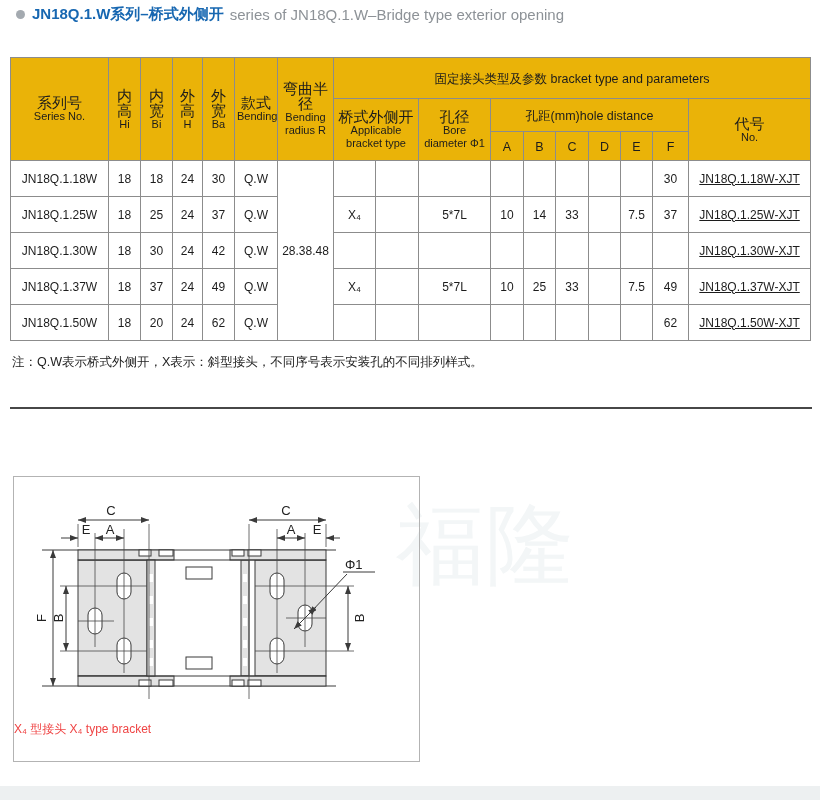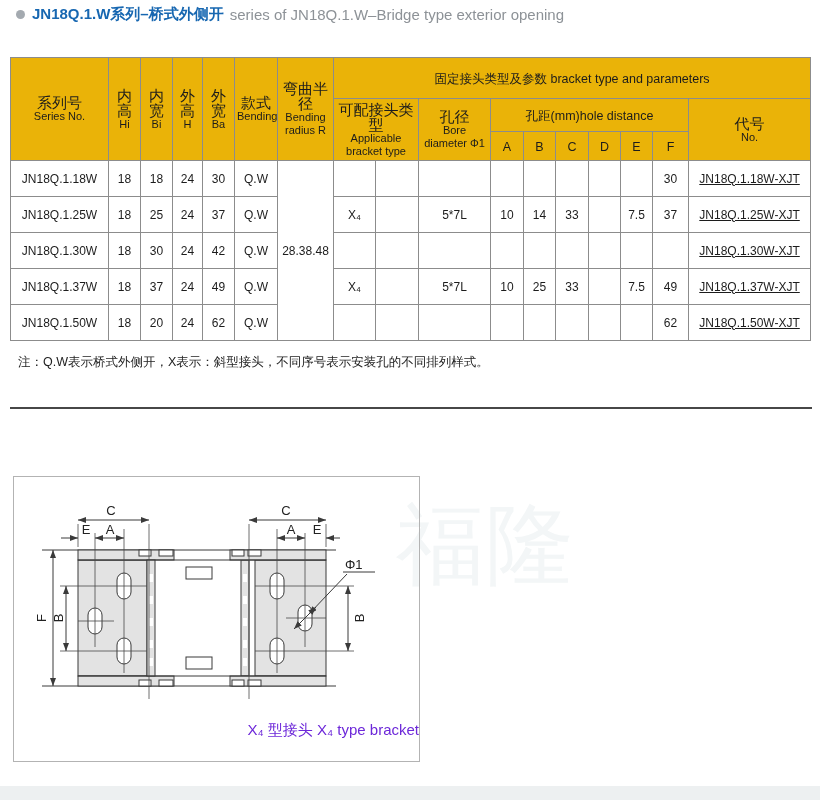--- a/index.html
+++ b/index.html
@@ -21,30 +21,30 @@
                vertical-align:middle; overflow:hidden; }
   table.spec th { background:#eab308; font-weight:normal; padding:1px 2px; }
   table.spec td { background:#ffffff; font-size:12px; color:#1c1c1c; padding:1px 2px; }
   th .zh { display:block; font-size:15px; color:#1c1c1c; line-height:15px; }
   th .en { display:block; font-size:11px; color:#1c1c1c; line-height:13px; }
   th .one { font-size:12.5px; color:#1c1c1c; }
   td.tl { text-align:left; padding-left:8px;margin-left:28px; }
   td.code { text-align:left; padding-left:5px; font-size:11.5px;text-decoration:underline; }
 
   
-  .notes { position:absolute; left:18px; top:352px; font-size:12.5px; color:#222;
+  .notes { position:absolute; left:12px; top:352px; font-size:12.5px; color:#222;
            line-height:20px; white-space:nowrap;text-align:center; }
 
   .divider { position:absolute; left:10px; top:407px; width:802px; height:2px; background:#474747; }
 
   
   .diagram-box { position:absolute; left:13px; top:476px; width:407px; height:286px;
                  border:1px solid #b3b3b3; background:transparent; z-index:2; }
-  .diagram-caption { position:absolute; left:0; top:244px; width:100%; text-align:right;
-                 font-size:15px; color:#6d28d9; }
+  .diagram-caption { position:absolute; left:0; top:244px; width:100%; text-align:left;
+                 font-size:12px; color:#ef4444; }
   svg text { font-family:"Liberation Sans", sans-serif; font-size:13px; fill:#222; }
 
   .watermark { position:absolute; left:396px; top:486px; font-size:88px; font-weight:normal;
                color:#f3f6f7; z-index:1; letter-spacing:2px; }
 
   .footer-bar { position:absolute; left:0; top:786px; width:820px; height:14px; background:#edf0f1; }
 </style>
 </head>
 <body>
 
@@ -103,21 +103,21 @@
       <th rowspan="3">
         <span class="zh">弯曲半径</span>
         <span class="en">Bending radius R</span>
       </th>
       <th colspan="10">
         <span class="one">固定接头类型及参数 bracket type and parameters</span>
       </th>
     </tr>
     <tr style="height:33px">
       <th colspan="2" rowspan="2">
-        <span class="zh">可配接头类型</span>
+        <span class="zh">桥式外侧开</span>
         <span class="en">Applicable bracket type</span>
       </th>
       <th rowspan="2">
         <span class="zh">孔径</span>
         <span class="en">Bore diameter Φ1</span>
       </th>
       <th colspan="6">
         <span class="one">孔距(mm)hole distance</span>
       </th>
       <th rowspan="2">

